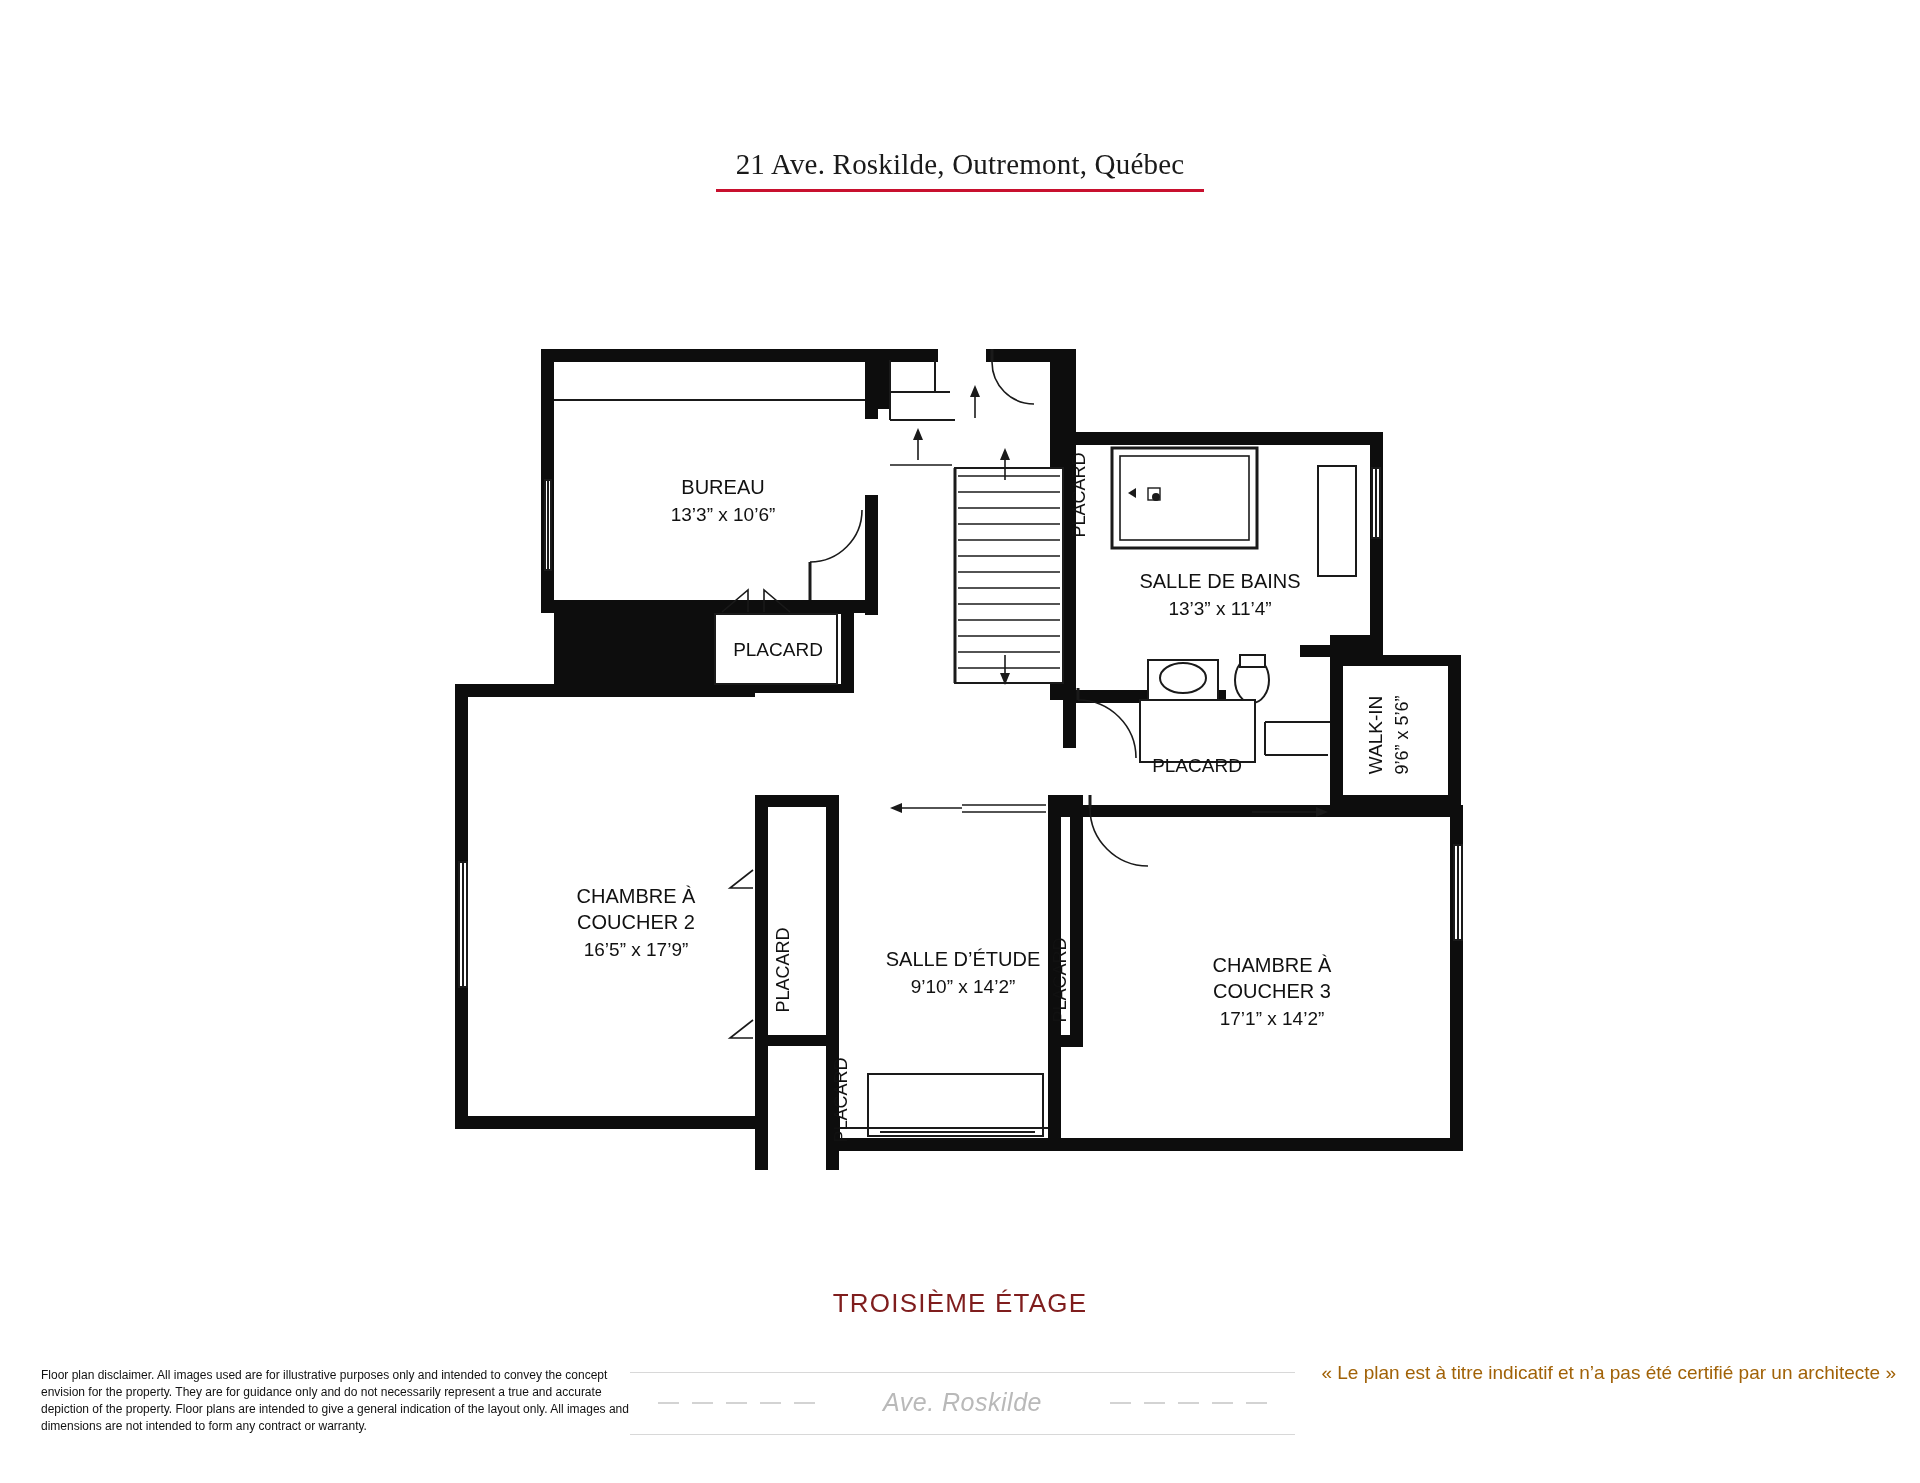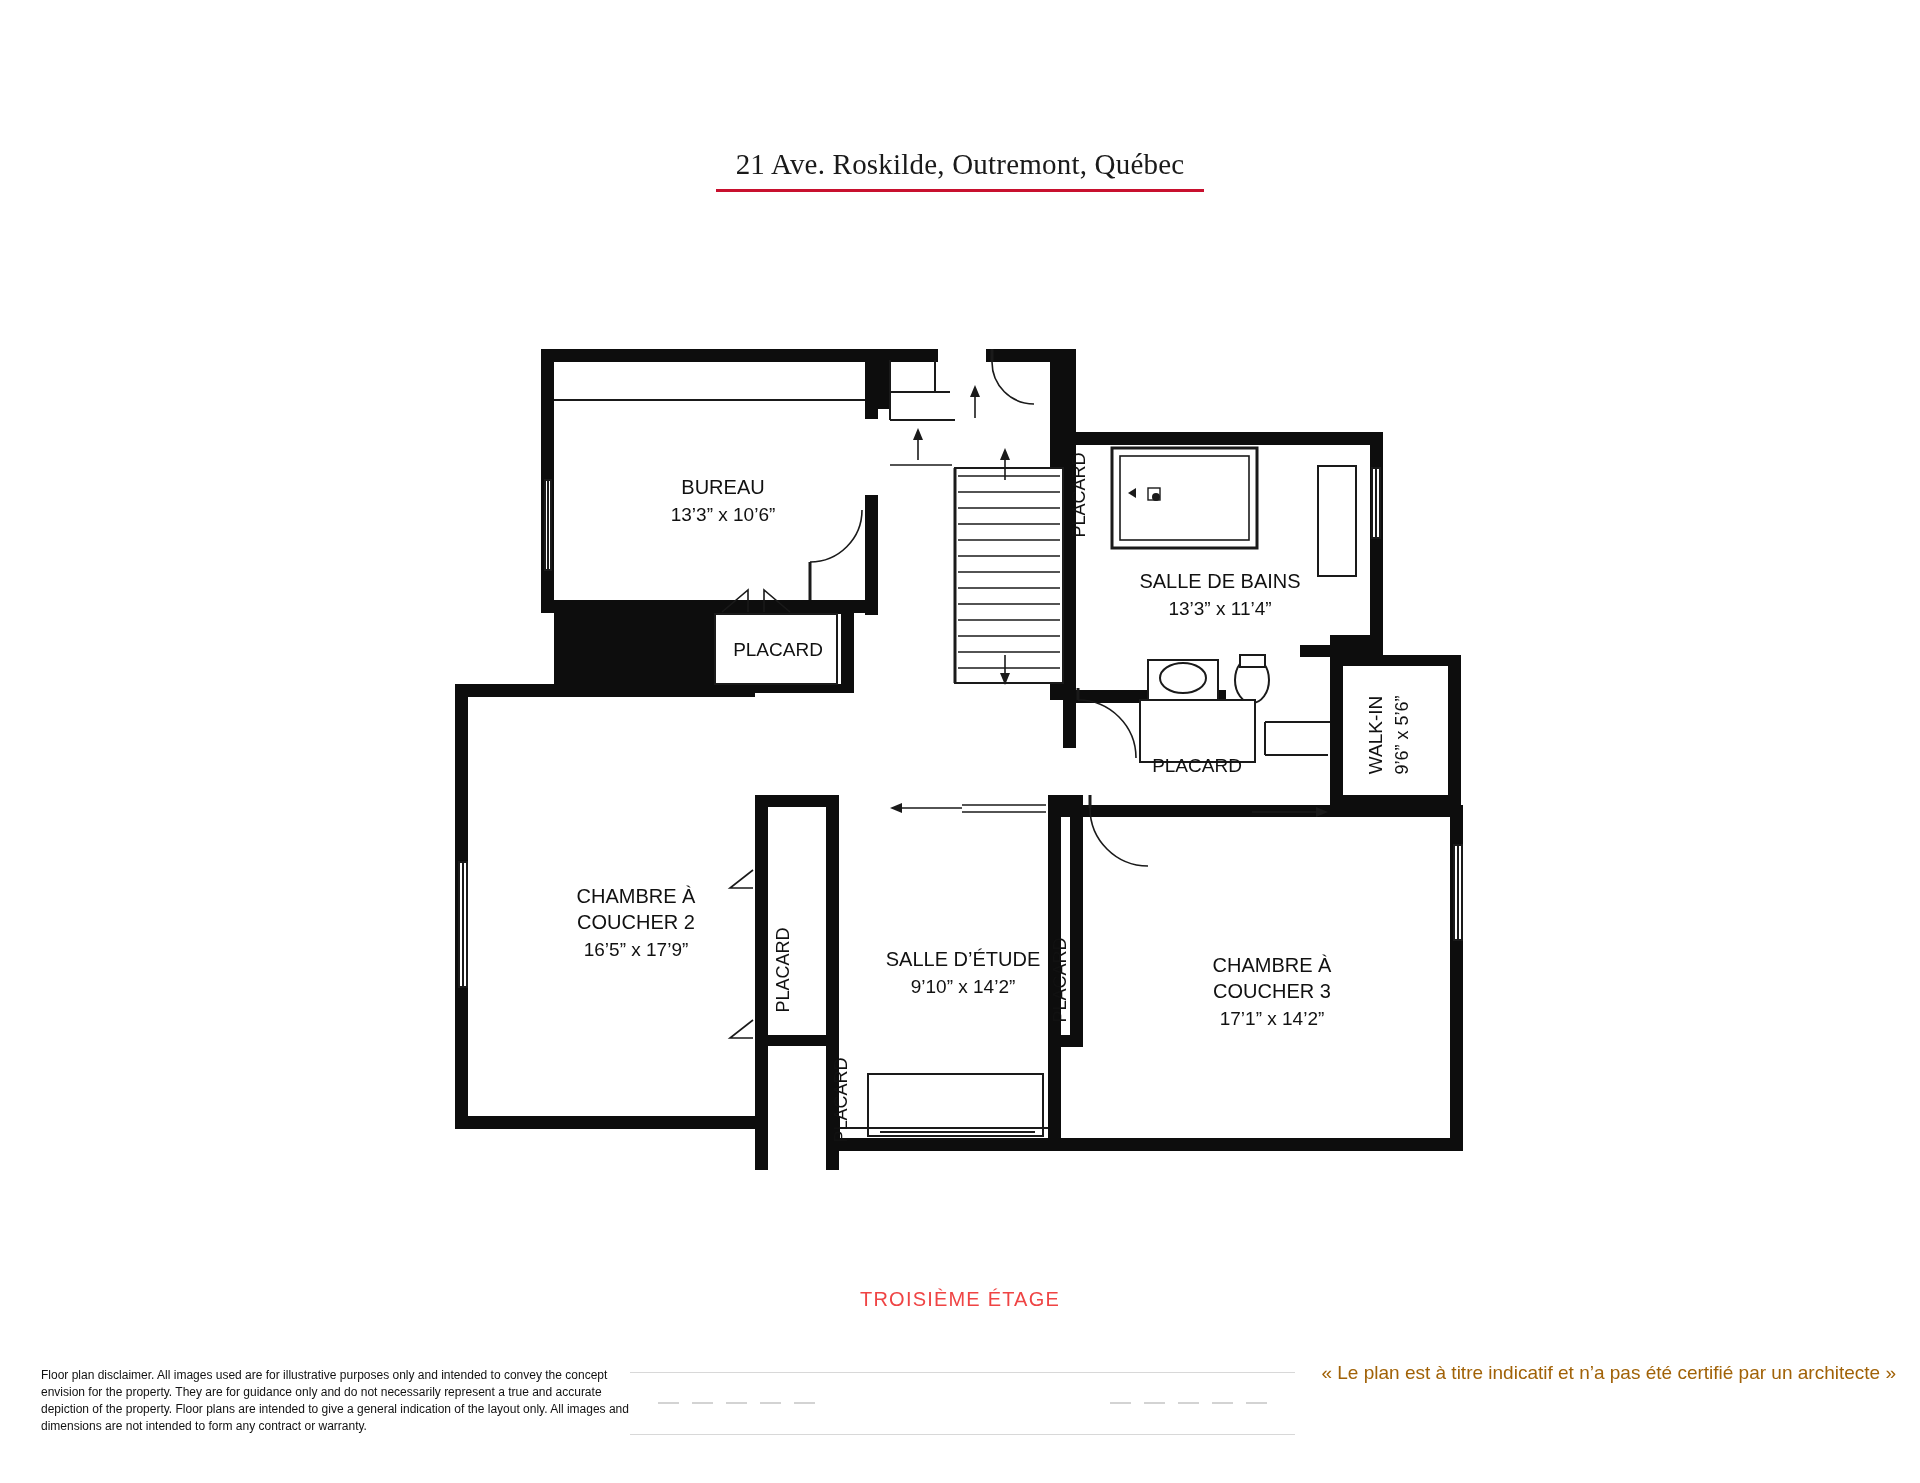--- a/index.html
+++ b/index.html
@@ -45,23 +45,23 @@
     height: 1483px;
   }
 
   
   #floor-label {
     position: absolute;
     left: 0;
     top: 1288px;
     width: 1920px;
     text-align: center;
-    font-size: 20px;
+    font-size: 26px;
     letter-spacing: 1.2px;
-    color: #ef4444;
+    color: #7f1d1d;
   }
   #certif-note {
     position: absolute;
     right: 24px;
     top: 1362px;
     font-size: 19px;
     color: #a16207;
     white-space: nowrap;
   }
   #disclaimer {
@@ -372,13 +372,14 @@
       <span></span>
       <span></span>
   </div>
   <div class="dashes" id="dashes-right">
     <span></span>
       <span></span>
       <span></span>
       <span></span>
       <span></span>
   </div>
+  <div id="street-name">Ave. Roskilde</div>
 </div>
 
 </body></html>

